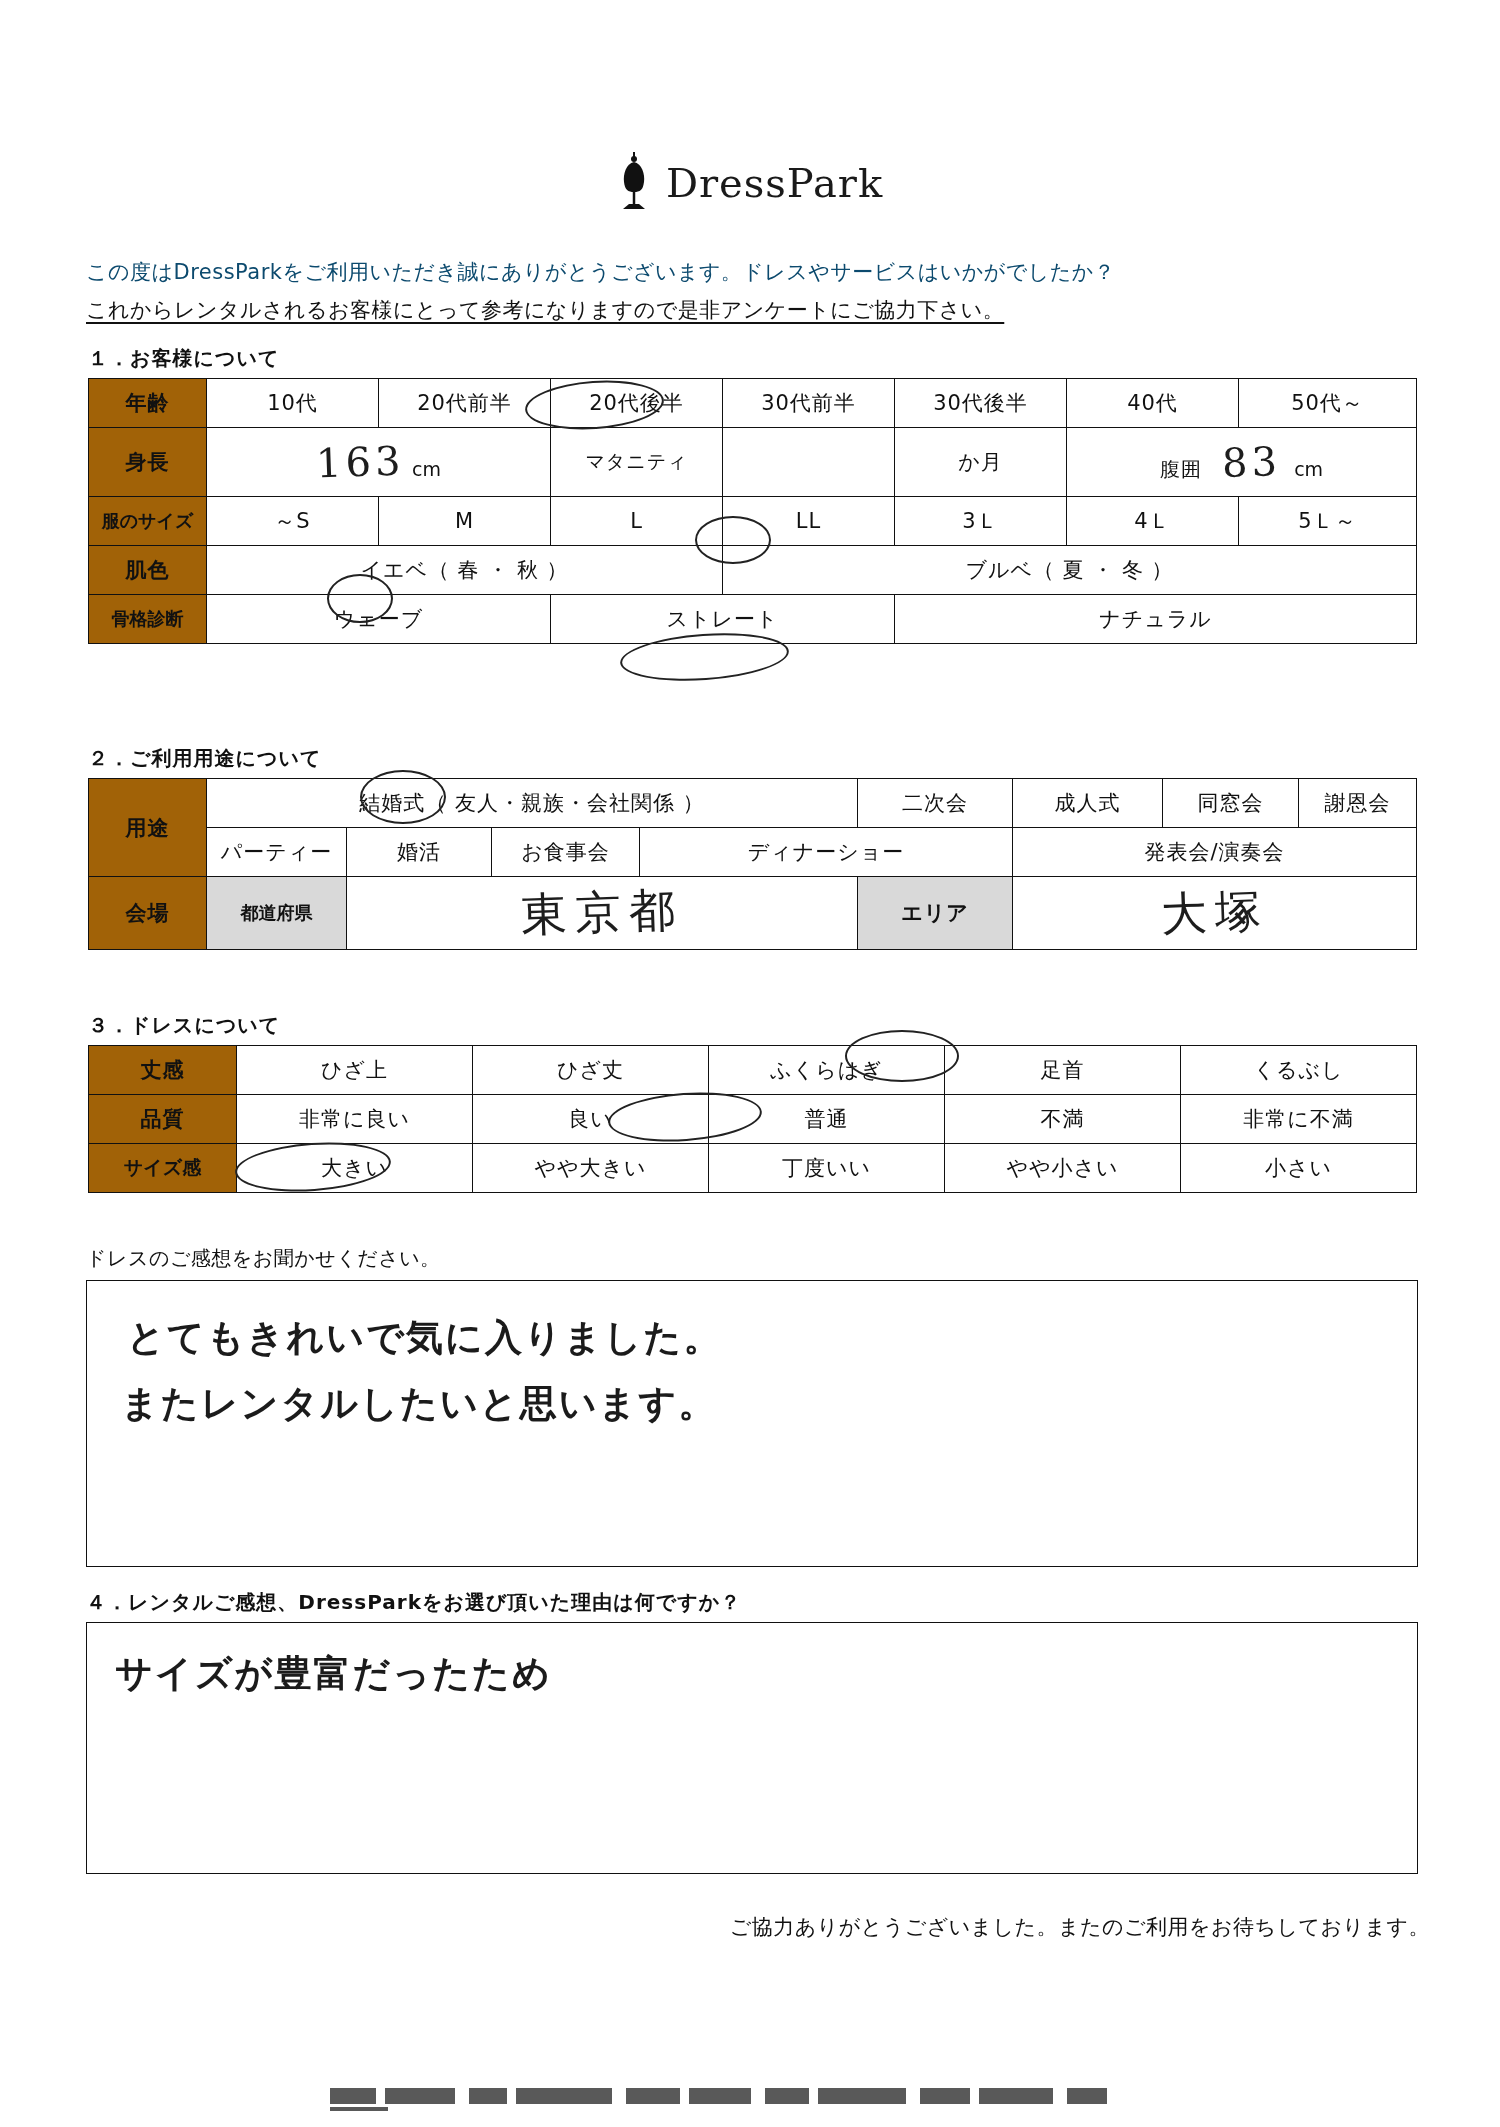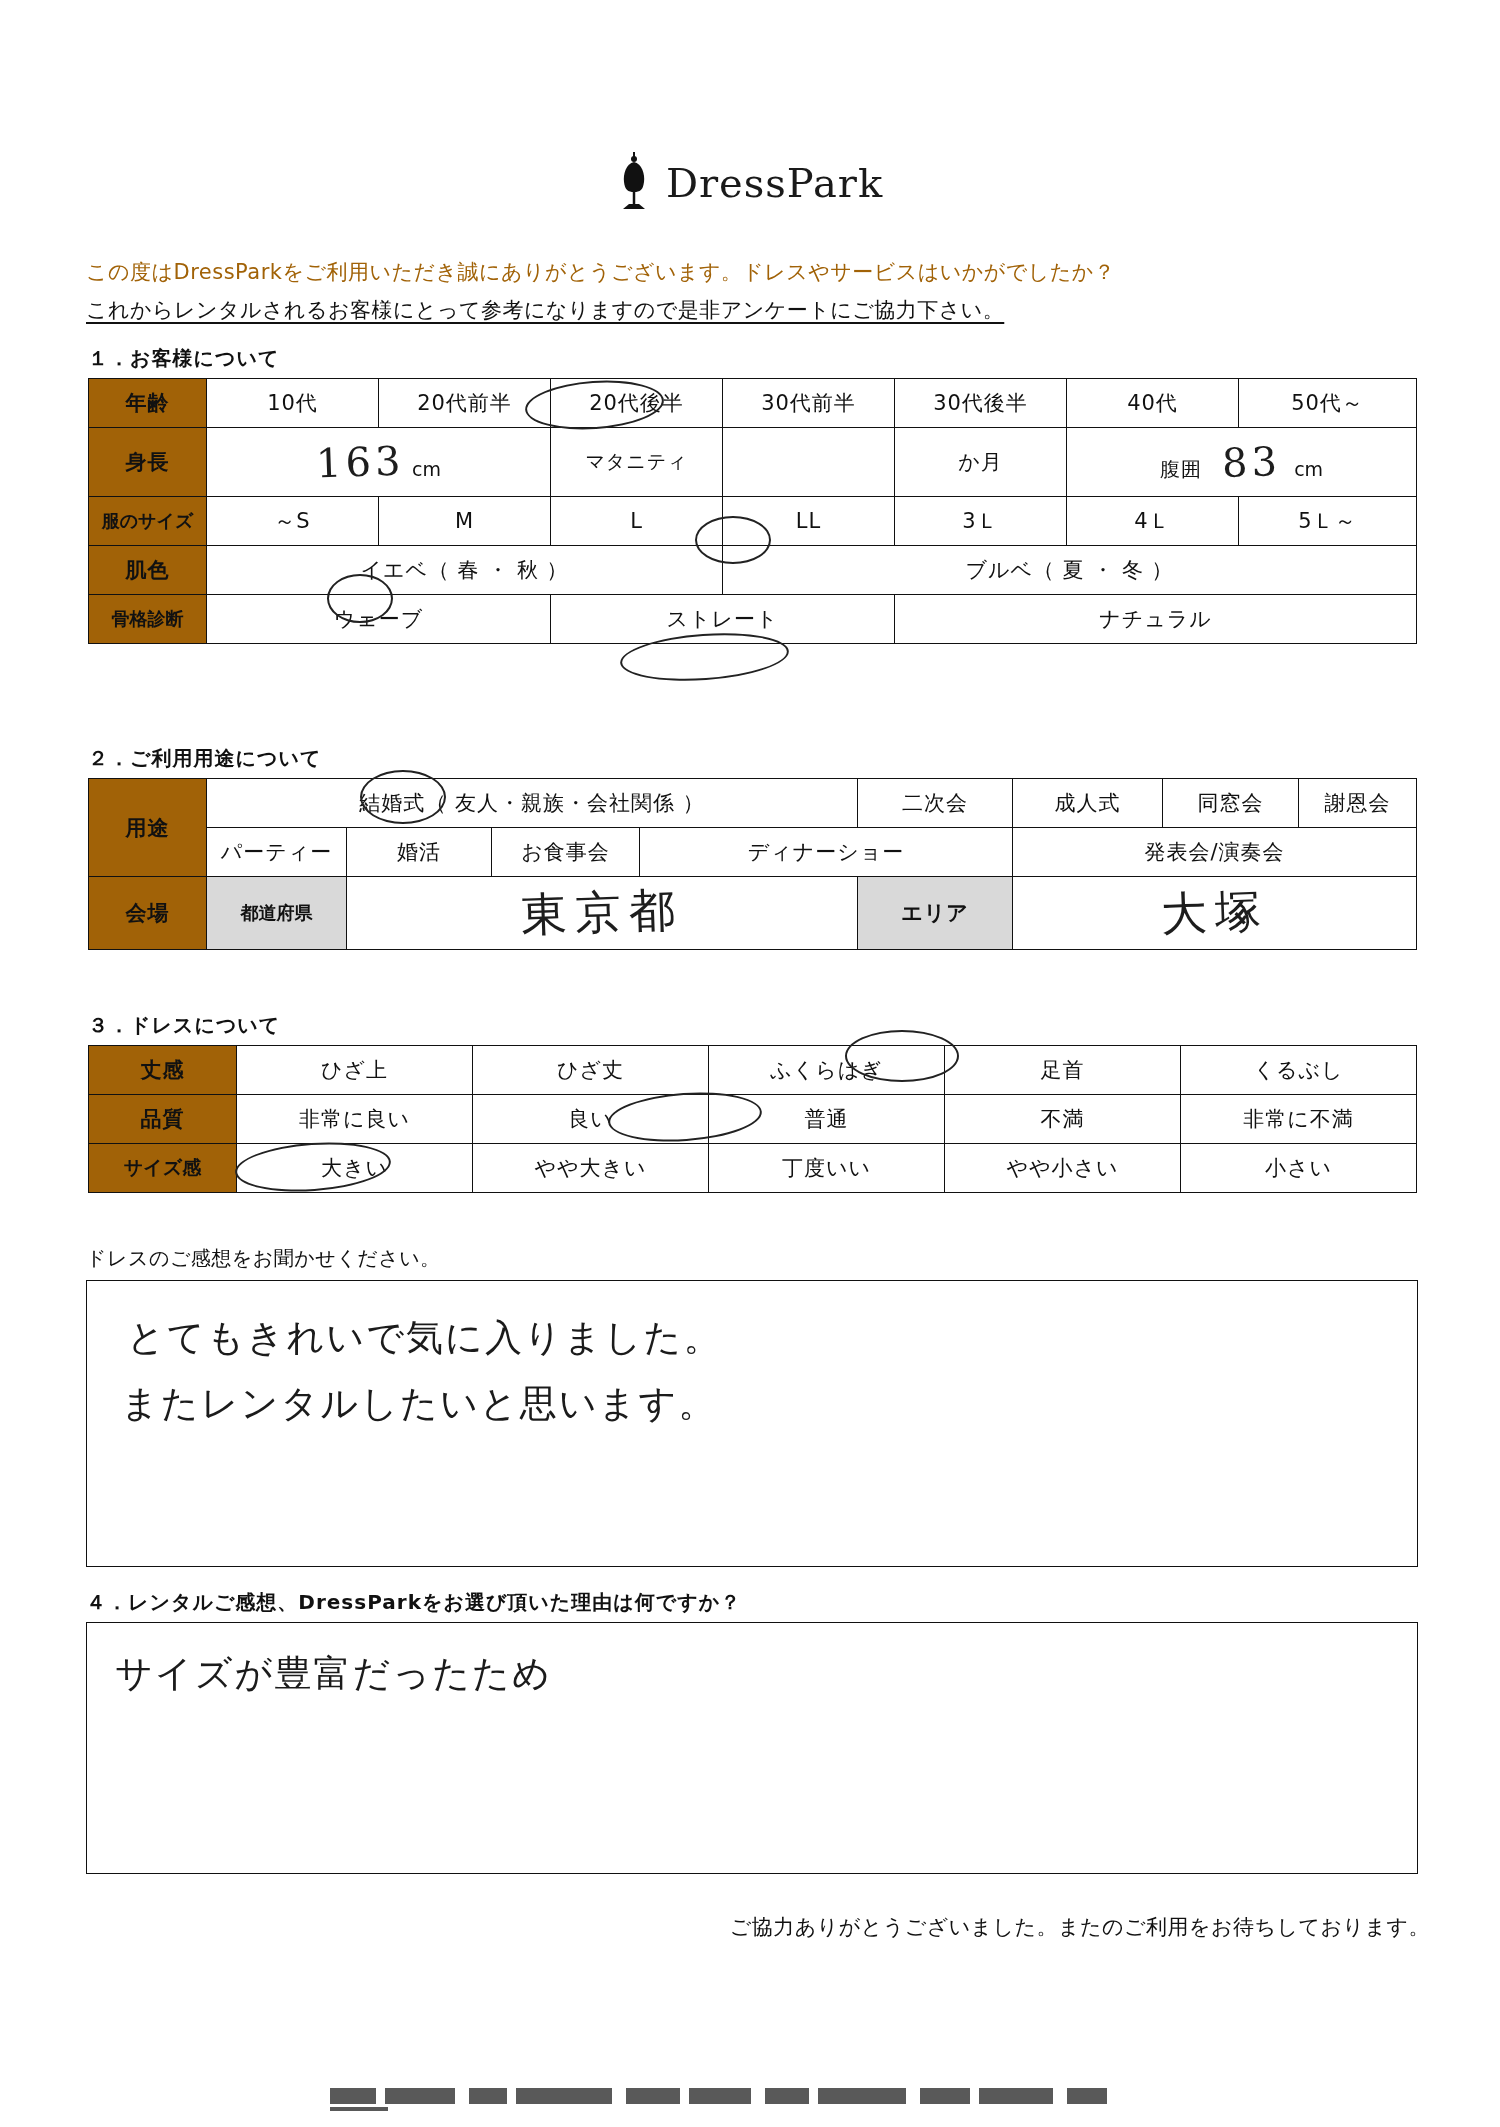--- a/index.html
+++ b/index.html
@@ -19,21 +19,21 @@
   .logo-mark { display:inline-block; vertical-align:middle; margin-right:10px; }
   .logo-text {
     display:inline-block; vertical-align:middle;
     font-family:"DejaVu Serif", serif;
     font-size:40px; letter-spacing:1px; color:#1a1a1a;
   }
 
   
   .intro1 {
     position:absolute; left:86px; top:258px; width:1340px;
-    font-size:21px; letter-spacing:0.5px; color:#a16207;
+    font-size:21px; letter-spacing:0.5px; color:#0c4a6e;
   }
   .intro2 {
     position:absolute; left:86px; top:296px; width:1340px;
     font-size:21px; font-weight:normal; letter-spacing:0.5px; color:#111;
     text-decoration:underline; text-underline-offset:5px;
   }
 
   
   .sec { position:absolute; font-size:20px; font-weight:bold; letter-spacing:1px; }
   #sec1 { left:88px; top:345px; }
@@ -94,20 +94,21 @@
     border-radius:50%;
     pointer-events:none;
   }
   .ell-flat { border-radius:50%; transform:rotate(-4deg); }
 
   
   .textbox {
     position:absolute;
     border:1.5px solid #111;
     background:#fff;
+    font-weight:bold;
   }
   #box1 { left:86px; top:1280px; width:1330px; height:285px; }
   #box2 { left:86px; top:1622px; width:1330px; height:250px; }
   .hw-line {
     position:absolute;
     font-family:"DejaVu Serif", serif;
     font-size:37px;
     letter-spacing:2px;
     color:#1b1b1b;
     white-space:nowrap;

